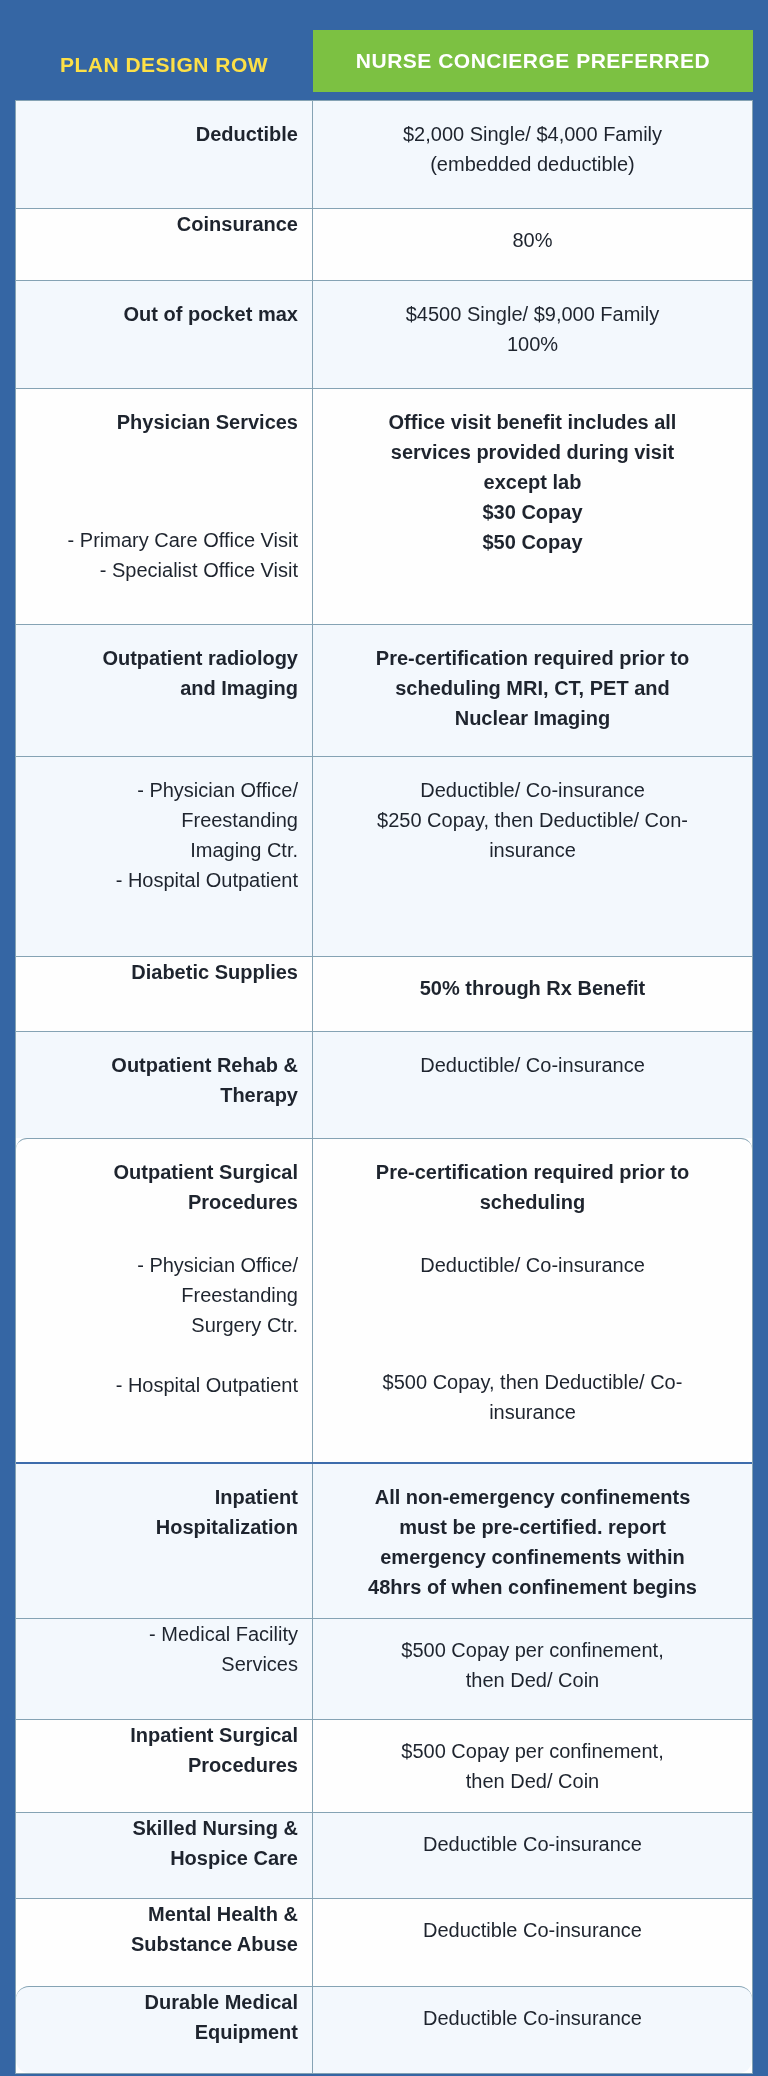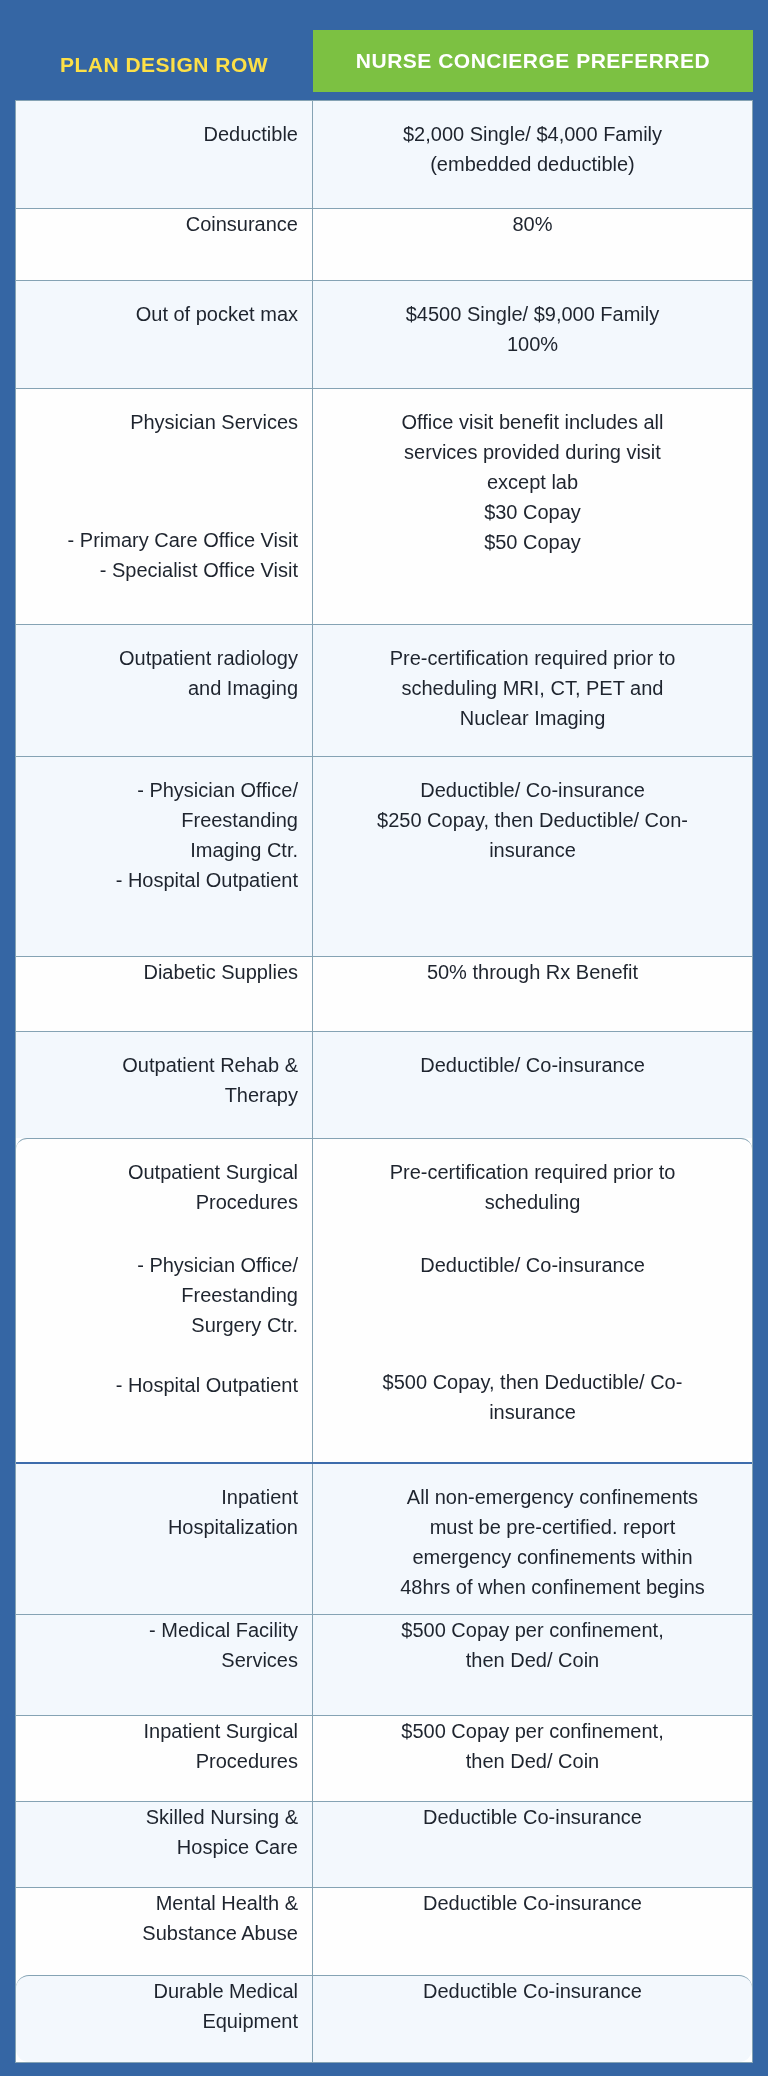--- a/index.html
+++ b/index.html
@@ -30,39 +30,39 @@
     box-sizing: border-box;
     border: 1px solid var(--line);
     background: #ffffff;
   }
   .row {
     display: grid;
     grid-template-columns: 297px 439px;
     box-sizing: border-box;
   }
   .row + .row { border-top: 1px solid var(--line); }
-  .row.section { border-top: 2px solid var(--section-line); gap: 20px; }
+  .row.section { border-top: 2px solid var(--section-line); }
   .row.light { background: var(--light-row); }
   .row.white { background: var(--white-row); }
   .cell { display: flex; flex-direction: column; box-sizing: border-box; }
   .cell.left {
     align-items: flex-end; text-align: right;
     padding: 0 14px 0 8px;
     border-right: 1px solid var(--line);
   }
-  .cell.right { align-items: center; text-align: center; padding: 0 15px; }
+  .cell.right { align-items: center; text-align: center; padding: 16px 15px; }
   .row.top .cell { padding-top: 18px; }
   .row.middle .cell { }
   .cell p {
     margin: 0;
     font-size: 20px;
     line-height: 30px;
     white-space: pre-line;
   }
-  .cell p.bold { font-weight: normal; }
+  .cell p.bold { font-weight: bold; }
 </style>
 </head>
 <body>
 
 <div class="page">
   <div class="header">
     <div class="header-left">
       <span>PLAN DESIGN ROW</span>
     </div>
     <div class="header-right">

